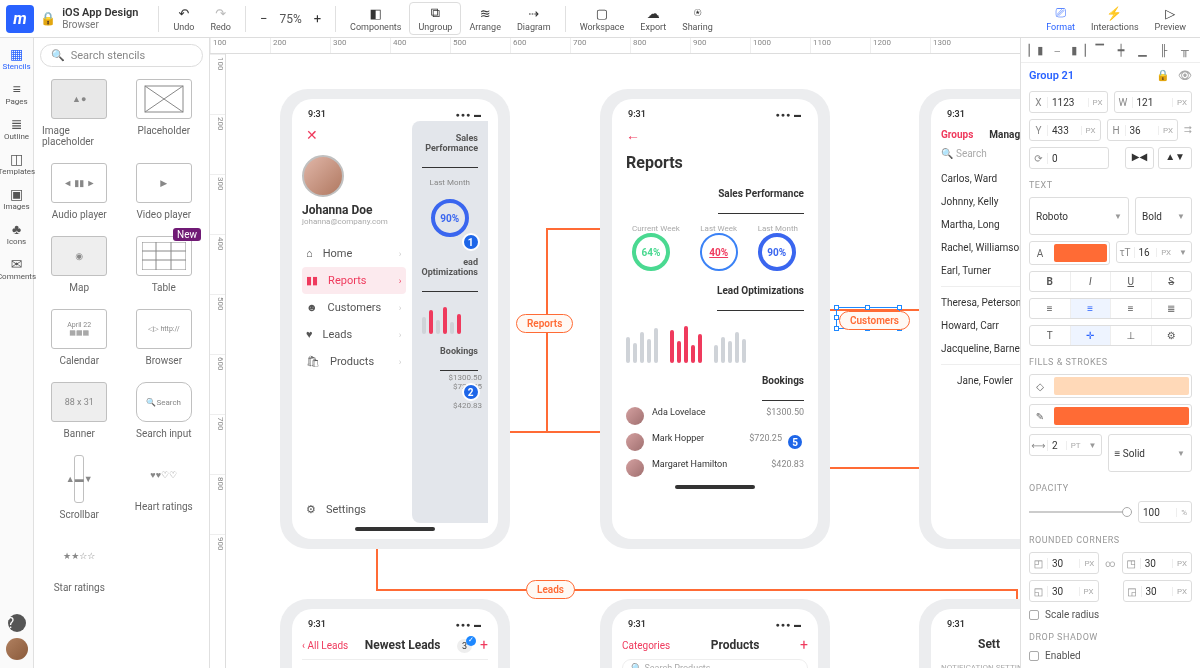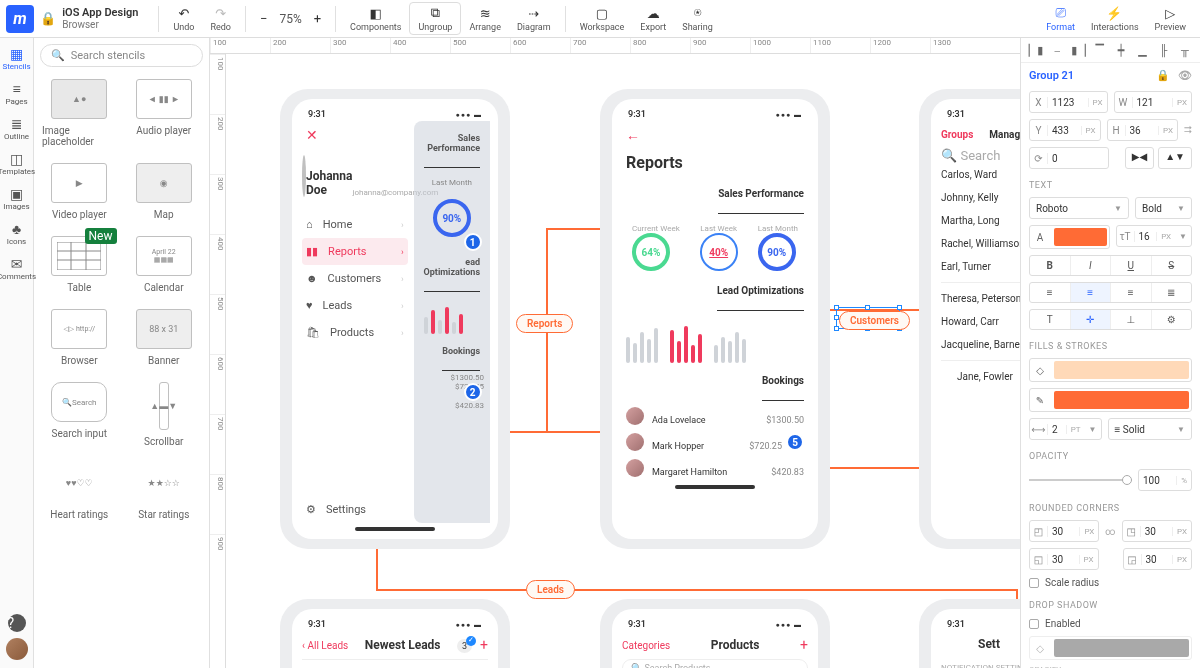--- a/index.html
+++ b/index.html
@@ -31,21 +31,21 @@
 .rail-item.active { color: #2962ff; }
 .rail-spacer { flex: 1; }
 .avatar-sm { width: 22px; height: 22px; border-radius: 50%; background: linear-gradient(135deg,#b08060,#8a5a3a); margin-bottom: 8px; }
 
 
 .stencils { width: 176px; border-right: 1px solid #e0e0e0; padding: 6px; display: flex; flex-direction: column; }
 .search-box { border: 1px solid #ddd; border-radius: 12px; padding: 4px 10px; font-size: 11px; color: #888; display: flex; align-items: center; gap: 6px; margin-bottom: 8px; }
 .sten-grid { display: grid; grid-template-columns: 1fr 1fr; gap: 16px 10px; overflow-y: auto; padding: 4px 2px 10px; position:relative;}
 .sten { display: flex; flex-direction: column; align-items: center; gap: 6px; font-size: 10px; color: #666; position:relative;}
 .sten .thumb { width: 56px; height: 40px; border: 1px solid #c0c0c0; border-radius: 3px; display: flex; align-items: center; justify-content: center; font-size: 9px; color: #888; background: #fff; }
-.sten .tag-new { position:absolute; top:-8px; right:0; font-size:12px; background:#15803d; color:#fff; padding:1px 4px; border-radius:3px;margin-left:48px;}
+.sten .tag-new { position:absolute; top:-8px; right:0; font-size:10px; background:#701a75; color:#fff; padding:1px 4px; border-radius:3px;margin-left:48px;}
 
 
 .canvas-wrap { flex: 1; display: flex; flex-direction: column; background: #fff; position: relative; }
 .ruler-h { height: 16px; border-bottom: 1px solid #ddd; display: flex; font-size: 8px; color: #888; }
 .ruler-h div { width: 60px; border-left: 1px solid #eee; padding-left: 2px; }
 .ruler-v { position: absolute; left: 0; top: 16px; bottom: 0; width: 16px; border-right: 1px solid #ddd; display: flex; flex-direction: column; font-size: 8px; color: #888; }
 .ruler-v div { height: 60px; border-top: 1px solid #eee; writing-mode: vertical-rl; padding-top: 2px; }
 .canvas { flex: 1; position: relative; overflow: hidden; background-image: radial-gradient(#eee 0.5px, transparent 0.5px); background-size: 10px 10px; margin-left: 16px; }
 .flow-path { position:absolute; border:1px solid #ff6b35; }
 
@@ -58,28 +58,28 @@
 .dev-title { font-size: 16px; font-weight: 700; margin: 4px 4px 10px; }
 .perf-row { display: flex; justify-content: space-around; align-items: center; margin: 8px 0; font-size: 8px; color:#aaa; }
 .ring { width: 38px; height: 38px; border-radius: 50%; display: flex; align-items: center; justify-content: center; font-size: 10px; font-weight: 700; }
 .ring-g { border: 4px solid #4ad991; color:#4ad991; }
 .ring-r { border: 2px solid #3b82f6; color:#ef3a5d;text-decoration:underline; }
 .ring-b { border: 4px solid #3a66ef; color:#3a66ef; }
 .sec-title { font-size: 10px; font-weight: 700; text-align: right; margin: 6px 4px 2px; border-bottom:1px solid #333; padding-bottom:14px; display:inline-block; align-self:flex-end;}
 .bars { display: flex; align-items: flex-end; gap: 3px; height: 44px; margin: 6px 4px; }
 .bars span { width: 4px; background: #cfd3d8; border-radius: 2px; }
 .bars span.hi { background: #ef3a5d; }
-.book-row { display: flex; align-items: flex-end; gap: 8px; font-size: 9px; padding: 4px; }
+.book-row { display: flex; align-items: flex-start; gap: 8px; font-size: 9px; padding: 4px; }
 .book-row .ava { width: 18px; height: 18px; border-radius: 50%; background: linear-gradient(135deg,#d4a0a0,#a07070); }
 .book-row .name { flex: 1; color: #333; }
 .book-row .amt { color: #888; }
 .menu-item { display: flex; align-items: center; gap: 10px; padding: 7px 4px; font-size: 11px; color: #555; }
 .menu-item .chev { margin-left: auto; color: #ccc; font-size: 9px; }
 .menu-item.sel { color: #ef3a5d; background: #fceaee; border-radius: 4px; }
-.profile { display: flex; flex-direction: row; align-items: flex-end; margin: 6px 0 14px; }
+.profile { display: flex; flex-direction: column; align-items: flex-start; margin: 6px 0 14px; }
 .profile .ava { width: 42px; height: 42px; border-radius: 50%; background: linear-gradient(135deg,#e0b6a8,#b07860); border: 2px solid #c0c0c0; }
 .profile .name { font-size: 12px; font-weight: 700; margin-top: 6px; }
 .profile .mail { font-size: 8px; color: #aaa; }
 .hot { position: absolute; width: 18px; height: 18px; background: #1e66e8; color: #fff; border-radius: 50%; display: flex; align-items: center; justify-content: center; font-size: 10px; font-weight: 700; border: 2px solid #fff; }
 .flow-lbl { position: absolute; font-size: 10px; color: #ff6b35; border: 1px solid #ff6b35; background: #fff9f4; border-radius: 10px; padding: 3px 10px; font-weight: 600; }
 .home-bar { width: 80px; height: 4px; background: #333; border-radius: 3px; margin: 4px auto 0; }
 .sel-outline { position:absolute; border:1px solid #1e88ff; }
 .sel-handle { position:absolute; width:5px; height:5px; background:#fff; border:1px solid #1e88ff; }
 
 
@@ -87,21 +87,21 @@
 .insp-align { display: flex; gap: 6px; padding: 6px 8px; border-bottom: 1px solid #eee; justify-content:space-between;}
 .insp-align span { width: 14px; height: 12px; display:flex; align-items:center; justify-content:center; color:#666; cursor:pointer; font-size:11px;}
 .insp-head { display: flex; align-items: center; padding: 6px 8px; color: #2962ff; font-weight: 600; font-size: 11px; }
 .insp-head .icons { margin-left: auto; display: flex; gap: 8px; color: #aaa; font-size: 11px; }
 .insp-row { display: flex; gap: 6px; padding: 3px 8px; }
 .insp-field { display: flex; align-items: center; border: 1px solid #ddd; border-radius: 3px; height: 22px; flex: 1; font-size: 10px; }
 .insp-field .lbl { width: 18px; text-align: center; color: #888; border-right: 1px solid #eee; }
 .insp-field .val { flex: 1; padding: 0 4px; color: #333; }
 .insp-field .unit { font-size: 8px; color: #aaa; padding: 0 4px; border-left:1px solid #eee;}
 .insp-section-title { font-size: 9px; letter-spacing: 0.5px; color: #999; padding: 8px 8px 4px; }
-.insp-select { border: 1px solid #ddd; border-radius: 3px; height: 22px; display: flex; align-items: center; padding: 0 6px; justify-content: space-between; color:#333; }
+.insp-select { border: 1px solid #ddd; border-radius: 3px; height: 38px; display: flex; align-items: center; padding: 0 6px; justify-content: space-between; color:#333; }
 .insp-select .car { color: #999; font-size: 8px; }
 .txt-btn-row { display: flex; border: 1px solid #ddd; border-radius: 3px; }
 .txt-btn-row span { flex: 1; text-align: center; padding: 4px 0; border-right: 1px solid #eee; cursor: pointer; color:#555;}
 .txt-btn-row span:last-child { border-right: none; }
 .txt-btn-row span.sel { background: #eef4ff; color: #2962ff; }
 .color-swatch { flex: 1; height: 18px; border-radius: 2px; }
 .swatch-row { display: flex; align-items: center; gap: 6px; border: 1px solid #ddd; border-radius: 3px; padding: 2px; }
 .swatch-ic { width: 16px; text-align: center; color: #666; }
 .slider { display: flex; align-items: center; gap: 6px; padding: 4px 8px; }
 .sl-track { flex: 1; height: 2px; background: #ccc; position: relative; }
@@ -221,20 +221,30 @@
 
   <div class="stencils">
     <div class="search-box">
       <span>🔍</span>
         <span>Search stencils</span>
     </div>
     <div class="sten-grid">
       <div class="sten">
           <div class="thumb" style="background:#e8e8e8;">▲●</div>
           <span>Image placeholder</span>
+        </div>
+      <div class="sten">
+          <div class="thumb">
+            <svg width="40" height="28">
+              <rect x="1" y="1" width="38" height="26" fill="none" stroke="#888"></rect>
+              <line x1="1" y1="1" x2="39" y2="27" stroke="#888"></line>
+              <line x1="39" y1="1" x2="1" y2="27" stroke="#888"></line>
+            </svg>
+          </div>
+          <span>Placeholder</span>
         </div>
       <div class="sten">
           <div class="thumb">◄ ▮▮ ►</div>
           <span>Audio player</span>
         </div>
       <div class="sten">
           <div class="thumb">▶</div>
           <span>Video player</span>
         </div>
       <div class="sten">
@@ -477,21 +487,21 @@
 
       <div class="device" style="left:693px; top:35px; width:140px;">
         <div class="dev-screen">
           <div class="dev-status">
               <span>9:31</span>
             </div>
           <div style="display:flex;gap:16px;font-size:10px;margin:8px 0;">
             <span style="color:#ef3a5d;font-weight:700">Groups</span>
             <span style="color:#333;font-weight:700">Manage C</span>
           </div>
-          <div style="font-size:13px;color:#aaa;">🔍 <span>Search</span></div>
+          <div style="font-size:10px;color:#aaa;margin-bottom:8px;">🔍 <span>Search</span></div>
           <div style="font-size:10px;color:#333;line-height:2.3;">
             <div>Carlos, Ward</div>
               <div>Johnny, Kelly</div>
               <div>Martha, Long</div>
             <div>Rachel, Williamson</div>
               <div>Earl, Turner</div>
             <div style="border-top:1px solid #eee;margin-top:4px;padding-top:4px">Theresa, Peterson</div>
             <div>Howard, Carr</div>
               <div>Jacqueline, Barnes</div>
             <div style="border-top:1px solid #eee;margin-top:4px;padding-top:4px;display:flex;align-items:center;gap:6px;justify-content:flex-end;">

